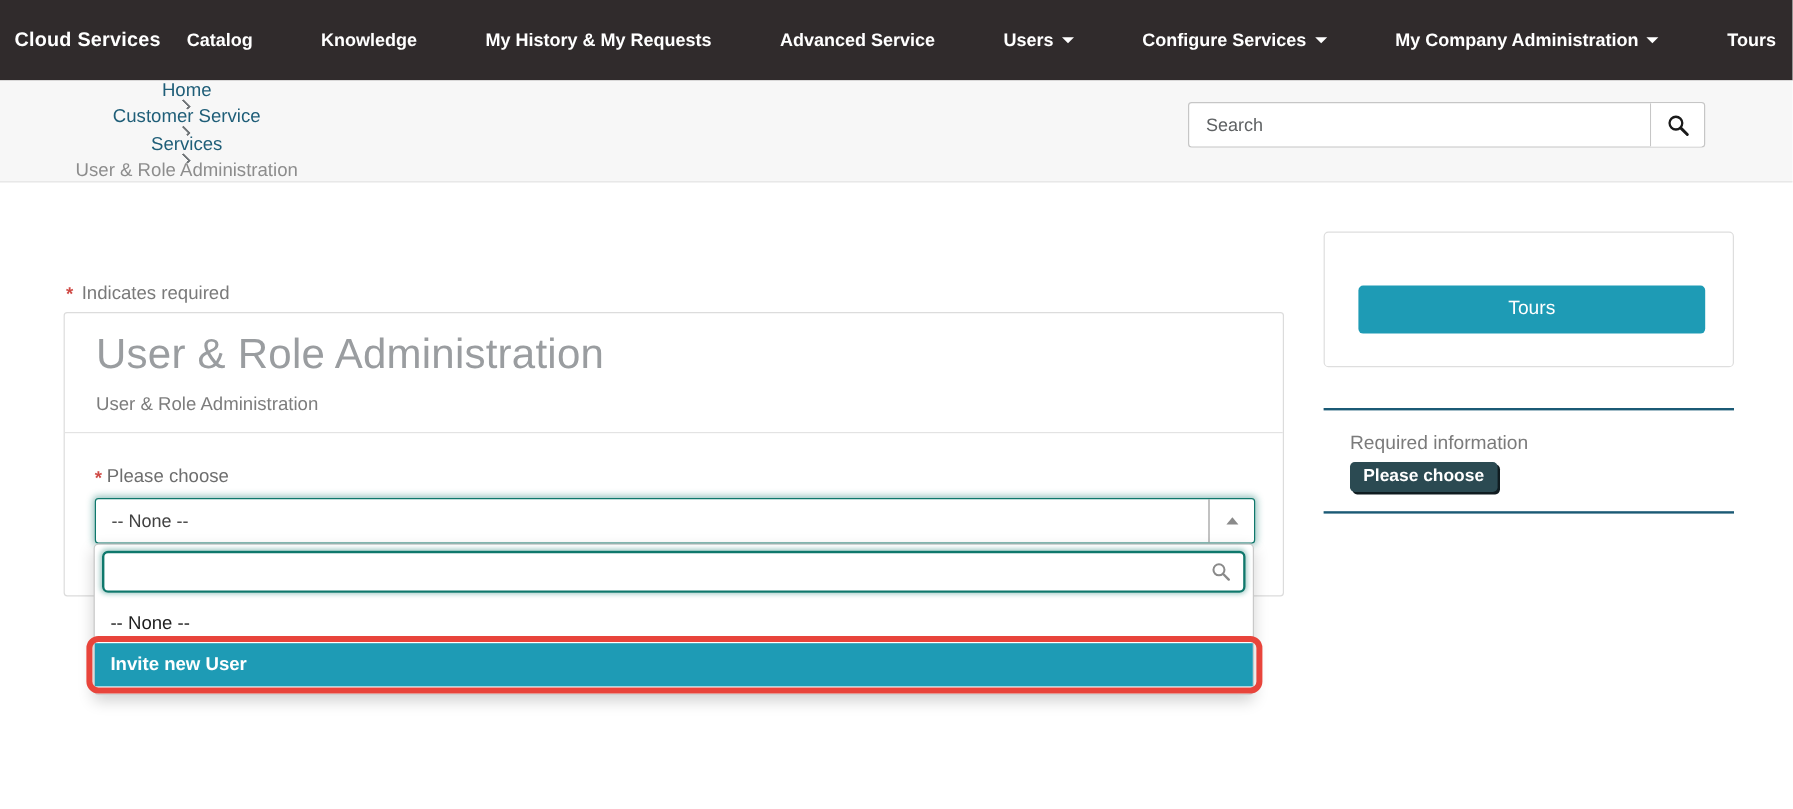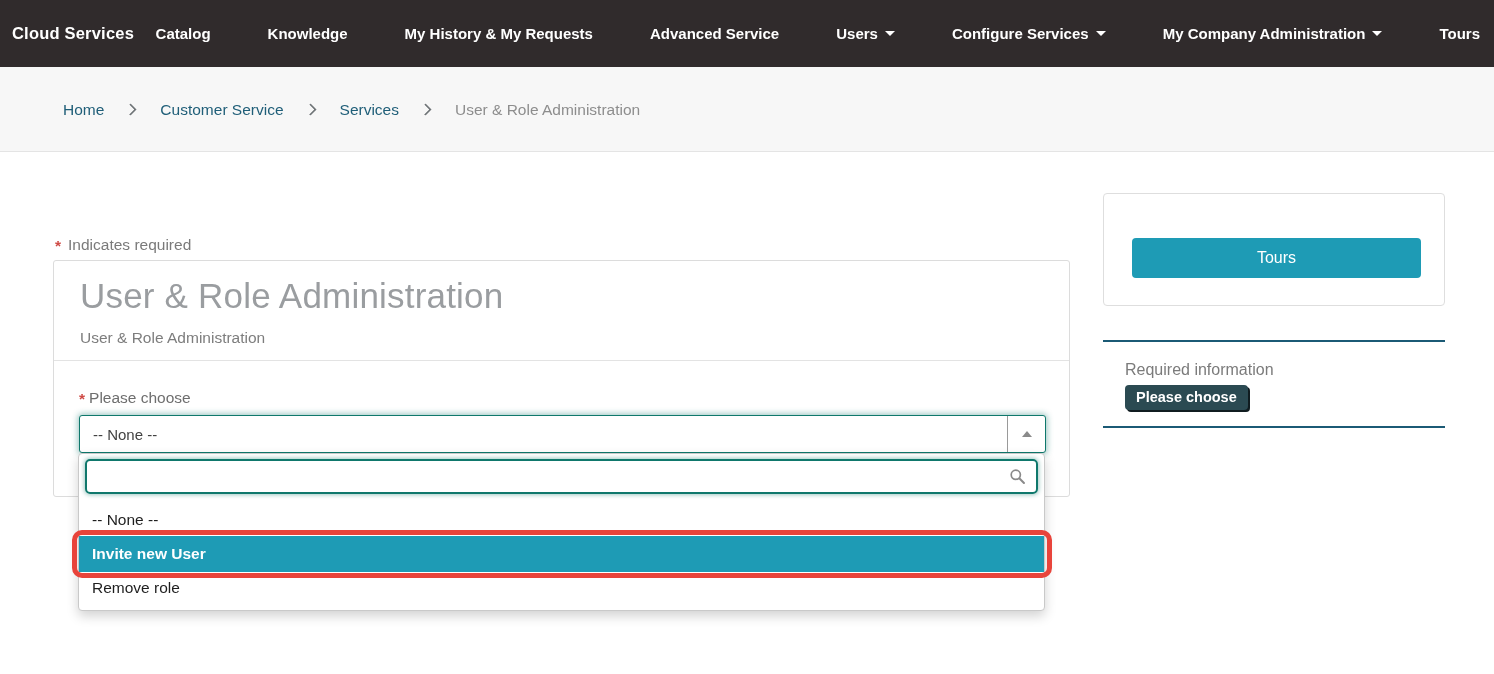--- a/index.html
+++ b/index.html
@@ -13,21 +13,21 @@
   .nav-menu { margin-left:auto; display:flex; align-items:center; gap:57px; }
   .nav-item { font-size:15px; font-weight:600; color:#fff; text-decoration:none; cursor:pointer;
               display:flex; align-items:center; white-space:nowrap; }
   .caret-down { display:inline-block; margin-left:7px; width:0; height:0;
                 border-left:5px solid transparent; border-right:5px solid transparent;
                 border-top:5px solid #fff; }
 
   
   .crumb-bar { position:absolute; left:0; top:67px; width:1494px; height:85px; background:#f7f7f7;
                border-bottom:1px solid #e4e4e4; }
-  .breadcrumb { position:absolute; left:63px; top:0; height:85px; display:flex; align-items:center; font-size:15.5px; }
+  .breadcrumb { position:absolute; left:63px; top:0; height:85px; display:flex; align-items:center; font-size:15.5px;flex-direction:column; }
   .bc-link { color:#1f5e78; text-decoration:none; cursor:pointer; }
   .bc-current { color:#8d8d8d; }
   .bc-sep { display:inline-block; width:9px; height:9px; border-top:2.5px solid #6f7477; border-right:2.5px solid #6f7477;
             transform:rotate(45deg); margin:0 25px 0 22px; border-radius:1px; }
 
   .searchbox { position:absolute; right:73px; top:18px; width:431px; height:38px; display:flex;
                background:#fff; border:1px solid #c6c6c6; border-radius:3px; }
   .search-input { flex:1; border:none; outline:none; background:transparent; padding:0 14px;
                   font-size:15px; color:#333; font-family:inherit; }
   .search-input::placeholder { color:#5f6264; opacity:1; }
@@ -120,20 +120,29 @@
   <div class="crumb-bar">
     <nav class="breadcrumb">
       <a class="bc-link">Home</a>
       <span class="bc-sep"></span>
       <a class="bc-link">Customer Service</a>
       <span class="bc-sep"></span>
       <a class="bc-link">Services</a>
       <span class="bc-sep"></span>
       <span class="bc-current">User &amp; Role Administration</span>
     </nav>
+    <div class="searchbox">
+      <input class="search-input" type="text" placeholder="Search" style="">
+      <button class="search-btn">
+        <svg width="19" height="19" viewBox="0 0 20 20">
+          <circle cx="8" cy="8" r="5.6" fill="none" stroke="#1a1a1a" stroke-width="2"></circle>
+          <line x1="12.6" y1="12.6" x2="18" y2="18" stroke="#1a1a1a" stroke-width="2.6" stroke-linecap="round"></line>
+        </svg>
+      </button>
+    </div>
   </div>
 
   <div class="required-note">
     <span class="ast">*</span><span>Indicates required</span>
   </div>
 
   <section class="form-card">
     <div class="card-head">
       <h1 class="card-title">User &amp; Role Administration</h1>
       <p class="card-subtitle">User &amp; Role Administration</p>
@@ -158,21 +167,20 @@
         <circle cx="8" cy="8" r="5.4" fill="none" stroke="#8a8a8a" stroke-width="2"></circle>
         <line x1="12.4" y1="12.4" x2="17.6" y2="17.6" stroke="#8a8a8a" stroke-width="2.4" stroke-linecap="round"></line>
       </svg>
     </div>
     <ul class="dd-options">
       <li>-- None --</li>
       <li class="highlighted">
         <span>Invite new User</span>
         <div class="annotation"></div>
       </li>
-      <li>Remove role</li>
     </ul>
   </div>
 
   <aside>
     <div class="submit-card">
       <button class="submit-btn">Tours</button>
     </div>
     <div class="side-line line-top"></div>
     <div class="req-info-title">Required information</div>
     <span class="req-badge">Please choose</span>

